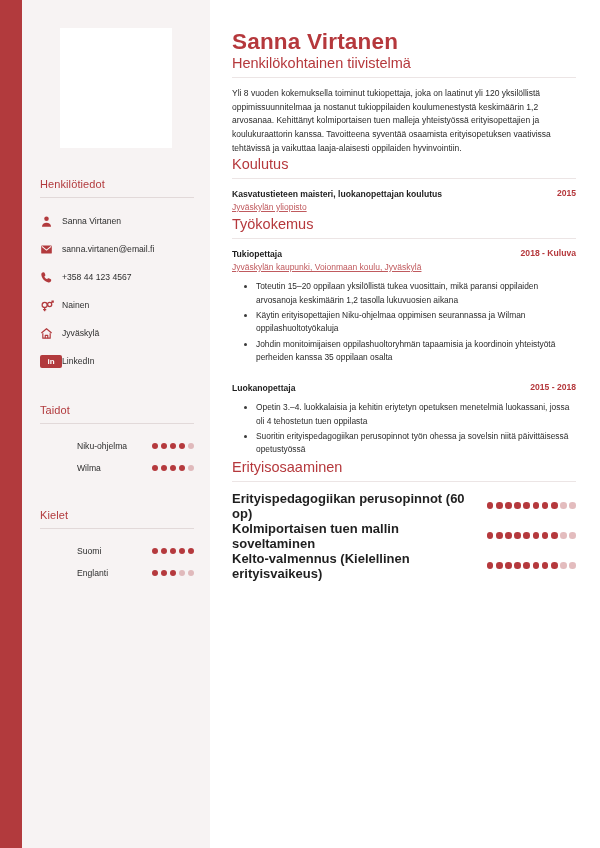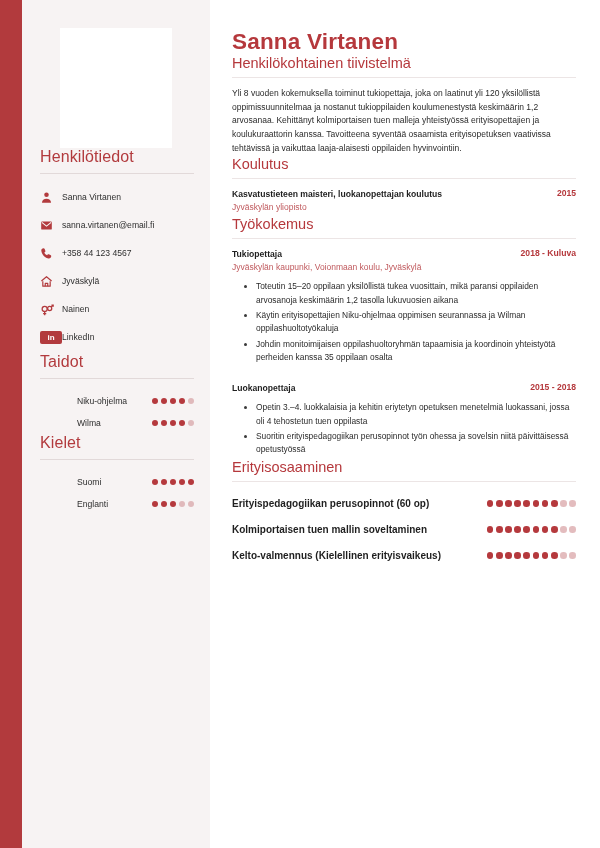--- a/index.html
+++ b/index.html
@@ -31,24 +31,25 @@
     background: #f7f3f3;
     padding: 28px 16px 20px 18px;
   }
   .photo-box {
     width: 112px;
     height: 120px;
     background: #ffffff;
     margin: 0 auto 0 20px;
   }
   .side-heading {
-    font-size: 16px;
+    font-size: 11px;
     color: #b23a3d;
     font-weight: 400;
     letter-spacing: .1px;
+    margin-top: 30px;
   }
   .side-rule {
     height: 1px;
     background: #e2d9d9;
     margin: 7px 0 11px 0;
   }
   .contact-row {
     display: flex;
     align-items: center;
     min-height: 25px;
@@ -135,20 +136,21 @@
     font-weight: 700;
     color: #b5383c;
     white-space: nowrap;
     padding-top: 0px;
   }
   .entry-sub {
     font-size: 8.5px;
     color: #c05a5e;
     line-height: 1.5;
     margin-top: 1px;
+    text-decoration: underline;
   }
   ul.bullets {
     margin: 7px 0 0 0;
     padding-left: 22px;
     list-style: none;
   }
   ul.bullets li {
     font-size: 8.4px;
     line-height: 1.58;
     color: #2b2b2b;
@@ -168,21 +170,21 @@
   }
   .spacer-13 { height: 14px; }
   .exp-row {
     display: flex;
     align-items: center;
     justify-content: space-between;
     min-height: 26px;
     gap: 10px;
   }
   .exp-label {
-    font-size: 10px;
+    font-size: 13px;
     font-weight: 700;
     color: #1f1f1f;
   }
   .dots10 { display: flex; gap: 2.6px; align-items: center; flex: 0 0 auto; }
   .dot10 {
     width: 6.6px;
     height: 6.6px;
     border-radius: 50%;
     background: #e3bcbe;
   }
@@ -236,38 +238,38 @@
         <div class="contact-row">
           <span class="contact-icon">
             <svg width="13" height="13" viewBox="0 0 24 24" fill="currentColor">
               <path d="M6.6 2.4c1 0 1.6.5 2 1.5l1.2 3c.35.9.15 1.6-.6 2.15l-1.2.9c.95 2.3 2.85 4.2 5.2 5.2l.9-1.2c.55-.75 1.25-.95 2.15-.6l3 1.2c1 .4 1.5 1 1.5 2 0 3.1-2.4 5-5.1 4.55C9.3 20.1 3.9 14.7 2.5 7.5 2.05 4.8 3.5 2.4 6.6 2.4z"></path>
             </svg>
           </span>
           <span class="contact-text">+358 44 123 4567</span>
         </div>
         <div class="contact-row">
           <span class="contact-icon">
-            <svg width="13" height="13" viewBox="0 0 24 24" fill="none" stroke="currentColor" stroke-width="2.2" stroke-linejoin="round">
-              <path d="M2.6 11.2 12 3.2l9.4 8"></path>
-              <path d="M5.2 11.4v9.2h13.6v-9.2"></path>
-              <path d="M9.7 20.6v-5.1h4.6v5.1"></path>
-            </svg>
-          </span>
-          <span class="contact-text">Jyväskylä</span>
-        </div>
-        <div class="contact-row">
-          <span class="contact-icon">
             <svg width="14" height="14" viewBox="0 0 24 24" fill="none" stroke="currentColor" stroke-width="2.2">
               <circle cx="8" cy="10.2" r="4.3"></circle>
               <path d="M8 14.9v6.2M5.3 18.3h5.4"></path>
               <circle cx="16.6" cy="9.4" r="3.5"></circle>
               <path d="M19.2 6.9 22.4 3.7M19.6 3.5h3v3"></path>
             </svg>
           </span>
           <span class="contact-text">Nainen</span>
+        </div>
+        <div class="contact-row">
+          <span class="contact-icon">
+            <svg width="13" height="13" viewBox="0 0 24 24" fill="none" stroke="currentColor" stroke-width="2.2" stroke-linejoin="round">
+              <path d="M2.6 11.2 12 3.2l9.4 8"></path>
+              <path d="M5.2 11.4v9.2h13.6v-9.2"></path>
+              <path d="M9.7 20.6v-5.1h4.6v5.1"></path>
+            </svg>
+          </span>
+          <span class="contact-text">Jyväskylä</span>
         </div>
         <div class="contact-row">
           <span class="contact-icon">
             <div class="li-badge">in</div>
           </span>
           <span class="contact-text">LinkedIn</span>
         </div>
       </div>
 
     <div class="side-heading">Taidot</div>

